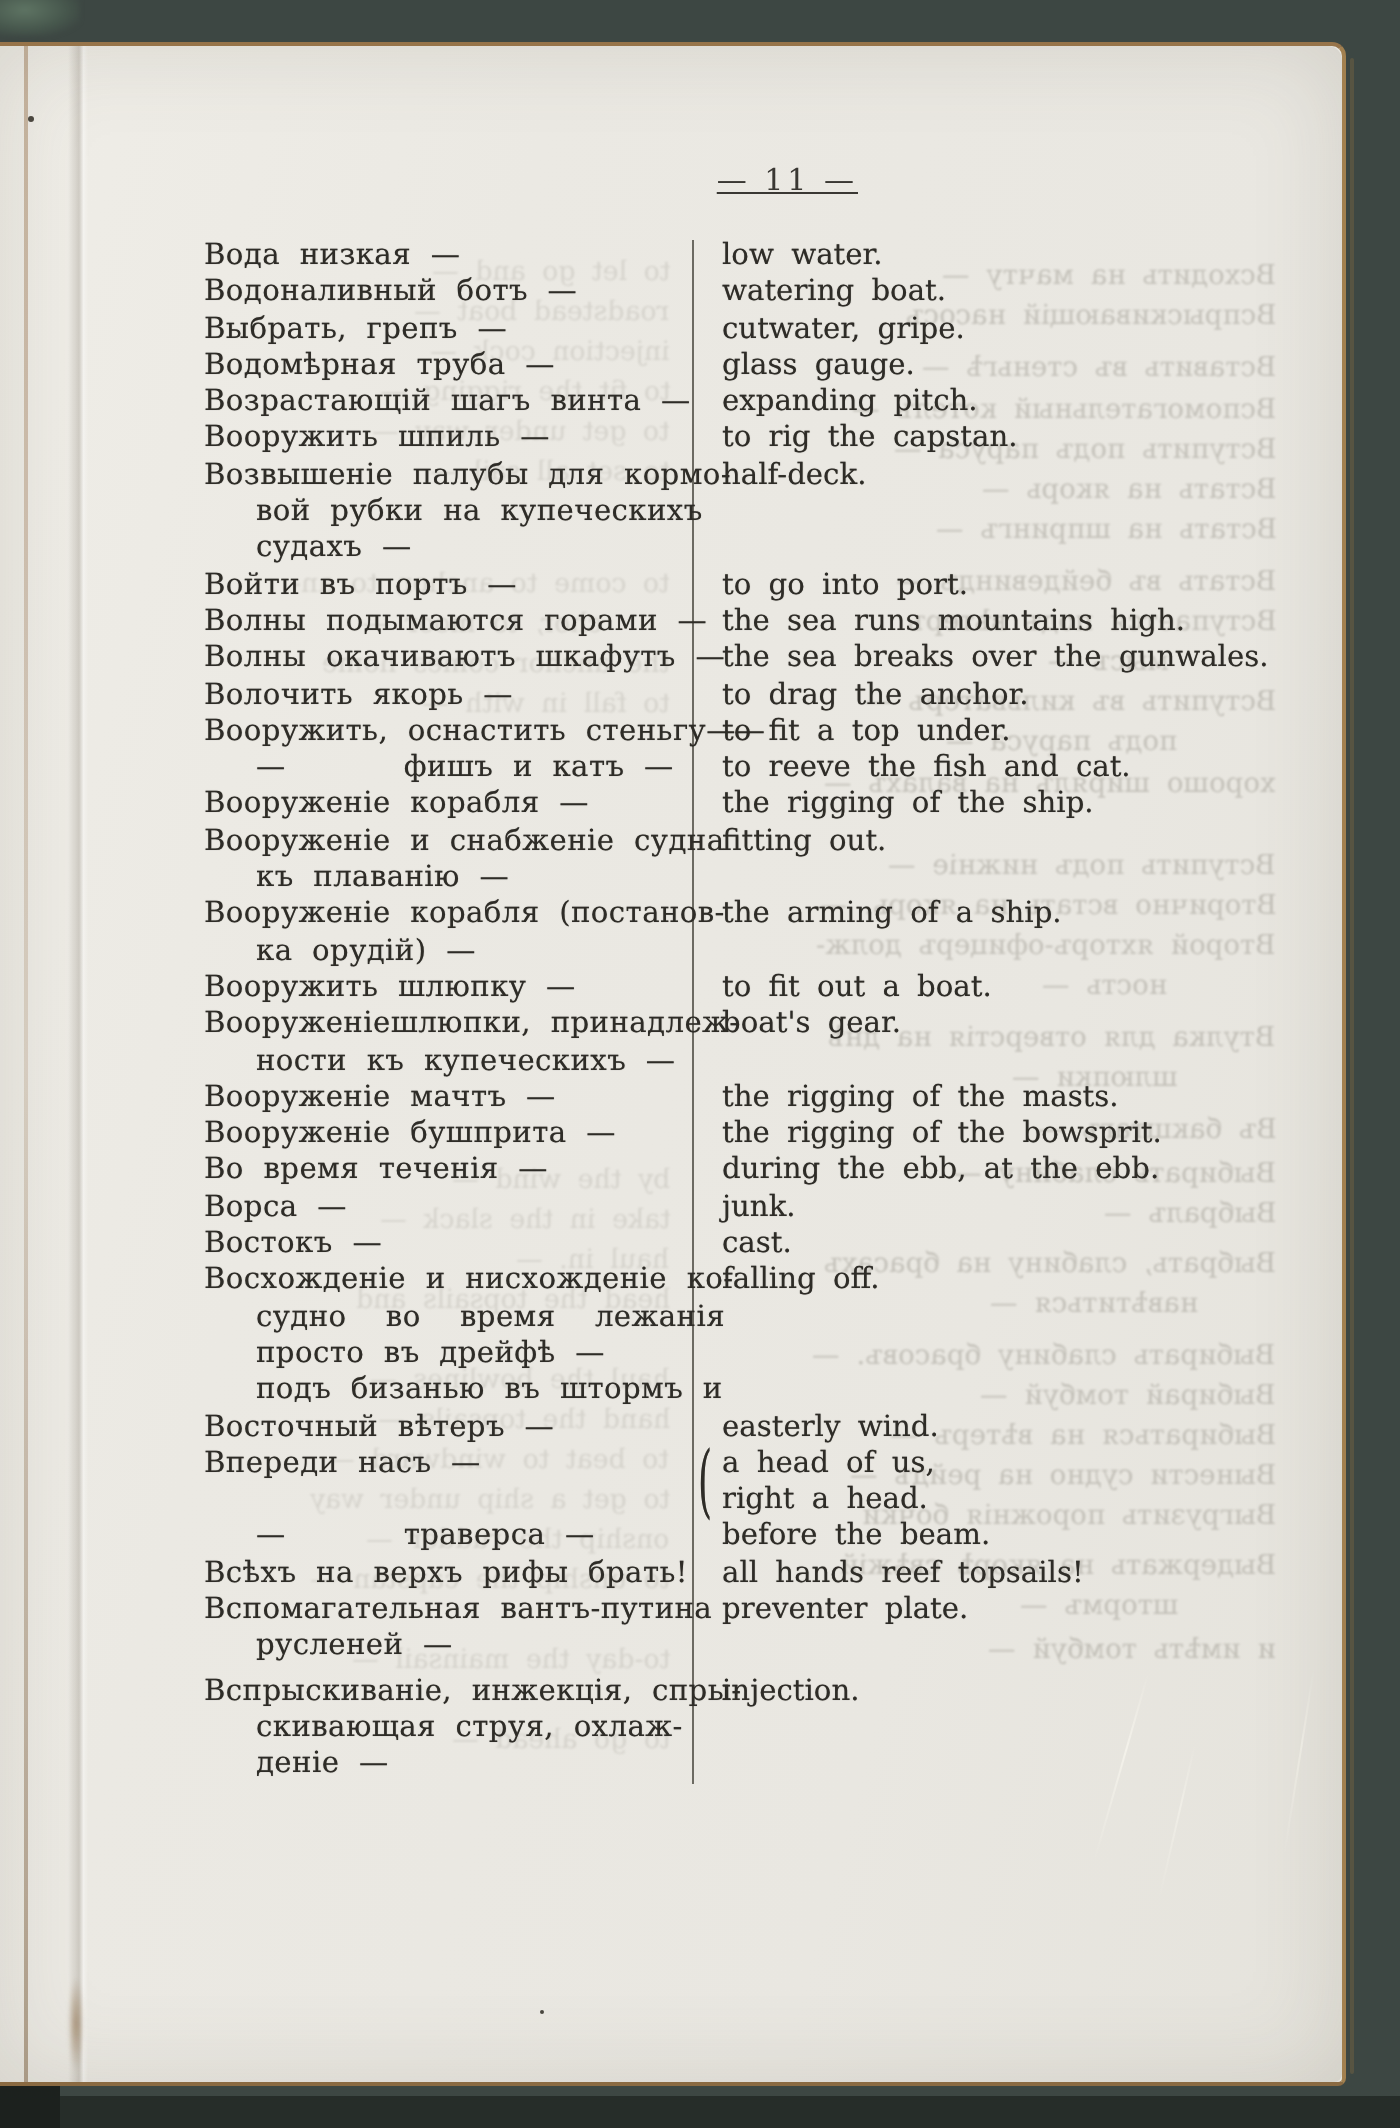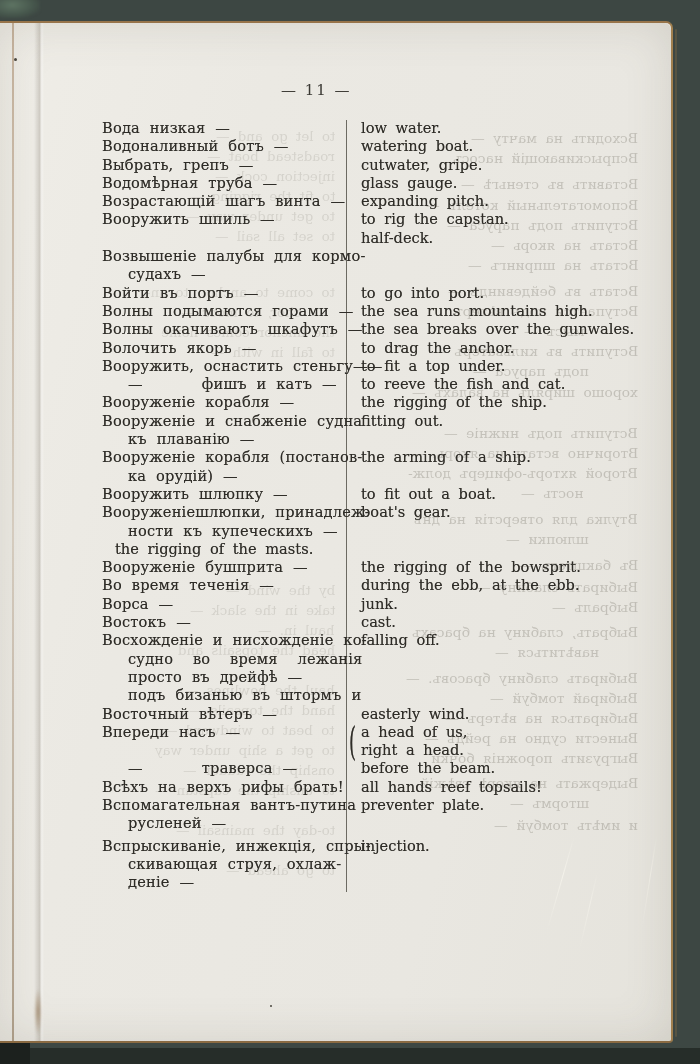--- a/index.html
+++ b/index.html
@@ -19,22 +19,22 @@
     box-shadow:inset 0 0 46px rgba(95,88,70,.16);}
   .edge-line{position:absolute;top:6px;right:-6px;width:2px;height:1008px;background:#6e5e42;opacity:.55;border-radius:2px;}
   .crease-a{position:absolute;left:12px;top:0;width:2px;height:1018px;
     background:linear-gradient(180deg,rgba(150,110,70,.45),rgba(150,110,70,.2) 50%,rgba(120,90,55,.5));}
   .crease-b{position:absolute;left:34px;top:0;width:10px;height:1018px;
     background:linear-gradient(90deg,rgba(0,0,0,0),rgba(100,90,75,.22) 55%,rgba(255,255,255,.4) 78%,rgba(0,0,0,0));}
   .smudge{position:absolute;left:34px;top:965px;width:8px;height:48px;border-radius:50%;
     background:radial-gradient(ellipse,rgba(125,85,40,.5),rgba(125,85,40,0) 70%);filter:blur(1px);}
   .speck{position:absolute;width:3px;height:3px;border-radius:50%;background:#4a473f;}
   
-  .header{position:absolute;left:281px;top:58px;width:148px;text-align:left;
-    font-size:15px;letter-spacing:2px;color:#3a3833;}
+  .header{position:absolute;left:281px;top:58px;width:148px;text-align:right;
+    font-size:15px;letter-spacing:2px;color:#3a3833;text-decoration:underline;}
   .divider{position:absolute;left:346px;top:97px;width:1px;height:772px;background:#56534b;opacity:.85;}
   .entries{position:absolute;left:102px;top:96px;width:542px;font-size:14.6px;line-height:18.3px;color:#2e2c27;
     text-shadow:0 0 .4px rgba(46,44,39,.55);}
   .entry-row{display:flex;align-items:flex-end;}
   .cell{white-space:pre;}
   .cell.ru{width:246px;word-spacing:5px;letter-spacing:.2px;}
   .cell.en{width:283px;padding-left:13px;word-spacing:4px;position:relative;}
   .line{white-space:pre;}
   .line.indent{padding-left:26px;}
   .gap-before{margin-top:4px;}
@@ -148,21 +148,21 @@
         </div>
         <div class="entry-row">
           <div class="cell ru"><div class="line">Возрастающій шагъ винта —</div></div>
           <div class="cell en"><div class="line">expanding pitch.</div></div>
         </div>
         <div class="entry-row">
           <div class="cell ru"><div class="line">Вооружить шпиль —</div></div>
           <div class="cell en"><div class="line">to rig the capstan.</div></div>
         </div>
         <div class="entry-row">
-          <div class="cell ru"><div class="line">Возвышеніе палубы для кормо-</div><div class="line indent">судахъ —</div></div>
+          <div class="cell ru"><div class="line">Возвышеніе палубы для кормо-</div><div class="line indent">вой рубки на купеческихъ</div><div class="line indent">судахъ —</div></div>
           <div class="cell en"><div class="line">half-deck.</div><div class="line">&nbsp;</div><div class="line">&nbsp;</div></div>
         </div>
         <div class="entry-row">
           <div class="cell ru"><div class="line">Войти въ портъ —</div></div>
           <div class="cell en"><div class="line">to go into port.</div></div>
         </div>
         <div class="entry-row">
           <div class="cell ru"><div class="line">Волны подымаются горами —</div></div>
           <div class="cell en"><div class="line">the sea runs mountains high.</div></div>
         </div>
@@ -192,20 +192,21 @@
         </div>
         <div class="entry-row">
           <div class="cell ru"><div class="line">Вооружить шлюпку —</div></div>
           <div class="cell en"><div class="line">to fit out a boat.</div></div>
         </div>
         <div class="entry-row">
           <div class="cell ru"><div class="line">Вооруженіешлюпки, принадлеж-</div><div class="line indent">ности къ купеческихъ —</div></div>
           <div class="cell en"><div class="line">boat's gear.</div><div class="line">&nbsp;</div></div>
         </div>
         <div class="entry-row">
+          <div class="cell ru"><div class="line">Вооруженіе мачтъ —</div></div>
           <div class="cell en"><div class="line">the rigging of the masts.</div></div>
         </div>
         <div class="entry-row">
           <div class="cell ru"><div class="line">Вооруженіе бушприта —</div></div>
           <div class="cell en"><div class="line">the rigging of the bowsprit.</div></div>
         </div>
         <div class="entry-row">
           <div class="cell ru"><div class="line">Во время теченія —</div></div>
           <div class="cell en"><div class="line">during the ebb, at the ebb.</div></div>
         </div>

